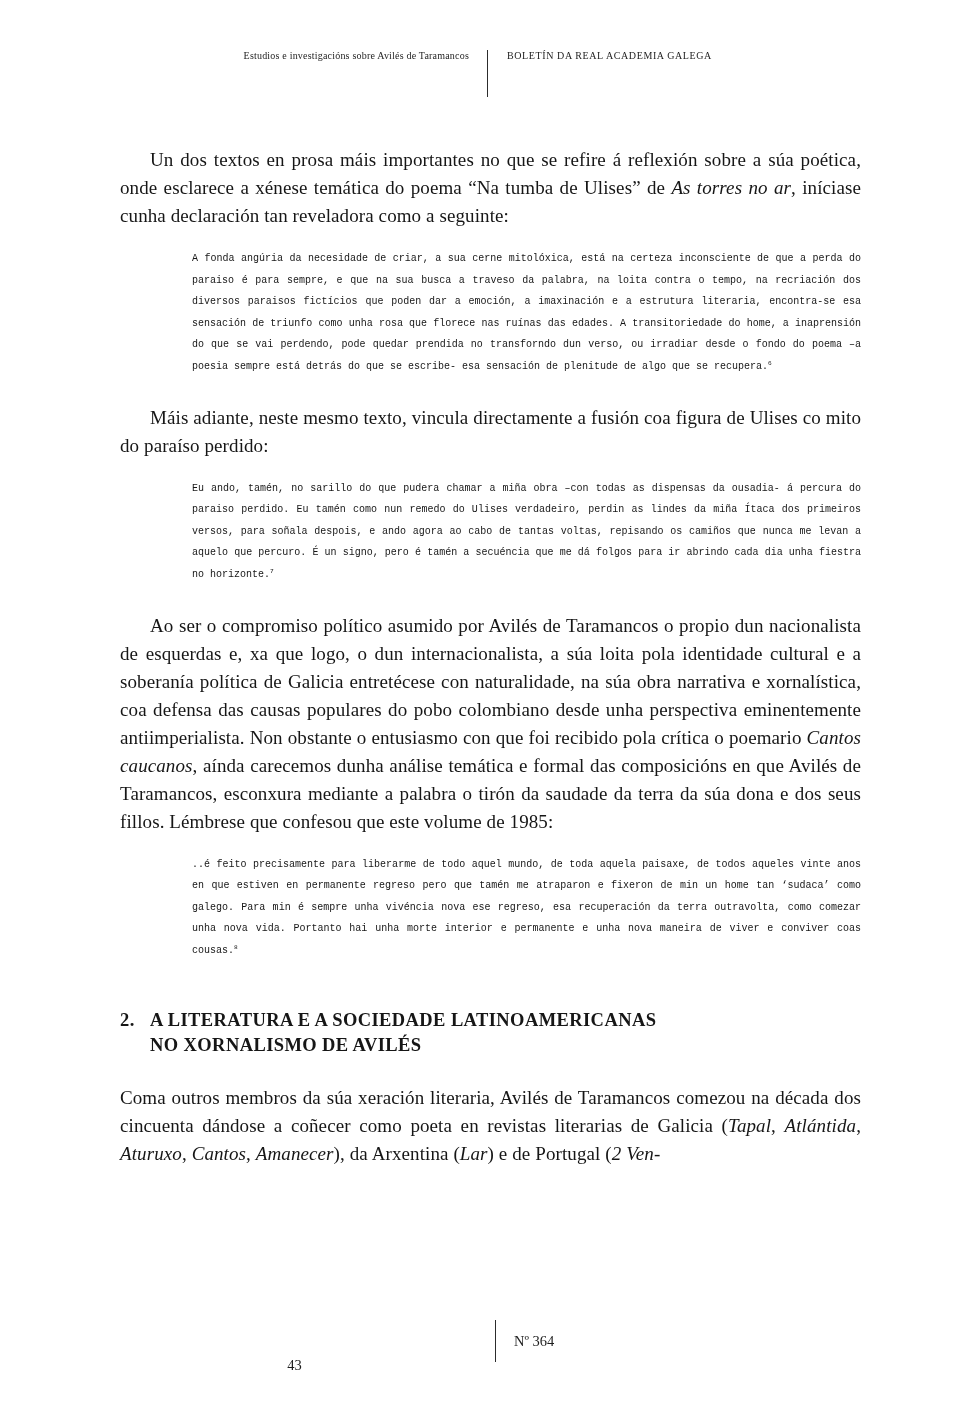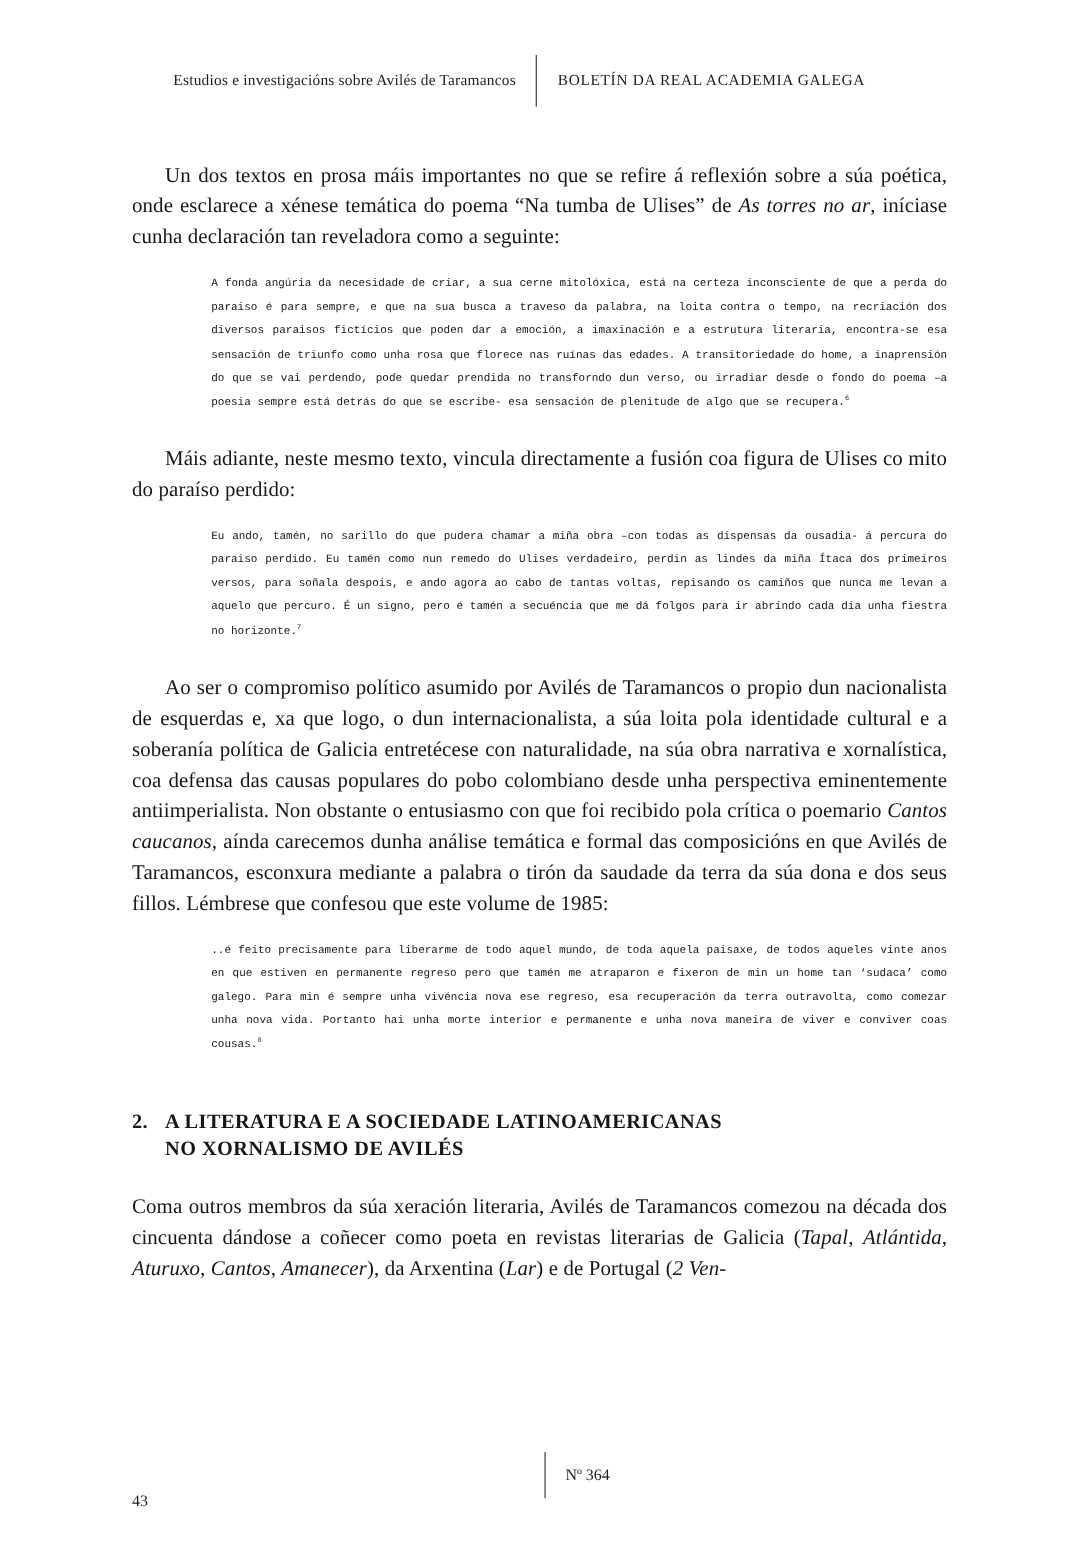--- a/index.html
+++ b/index.html
@@ -16,22 +16,21 @@
   }
 
   
   .running-header {
     position: absolute;
     top: 50px;
     left: 120px;
     width: 741px;
     height: 47px;
     display: flex;
-    align-items: center;
-    font-size: 14px;
+    font-size: 10px;
     color: #1d1d1d;
   }
   .running-header .rh-left {
     flex: 0 0 349px;
     text-align: right;
     padding-right: 18px;
     letter-spacing: 0.2px;
   }
   .rh-divider {
     width: 1px;
@@ -95,21 +94,21 @@
     left: 120px;
     width: 741px;
     height: 42px;
     display: flex;
     align-items: center;
     font-size: 14.5px;
     color: #1d1d1d;
   }
   .page-footer .pf-left {
     flex: 0 0 349px;
-    text-align: left;
+    text-align: center;
     padding-right: 26px;
     margin-top: 48px;
   }
   .pf-divider {
     width: 1px;
     align-self: stretch;
     background: #2c2c2c;
   }
   .page-footer .pf-right { padding-left: 18px; text-align: right; }
 </style>

